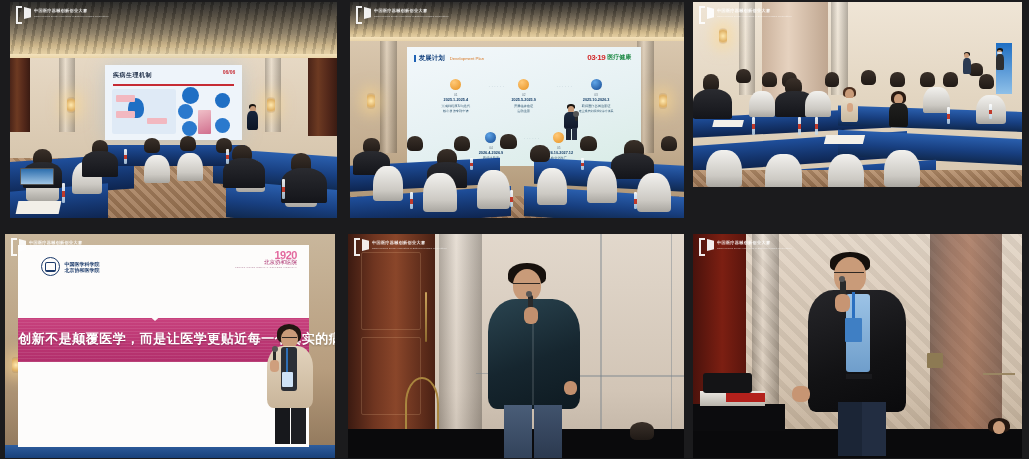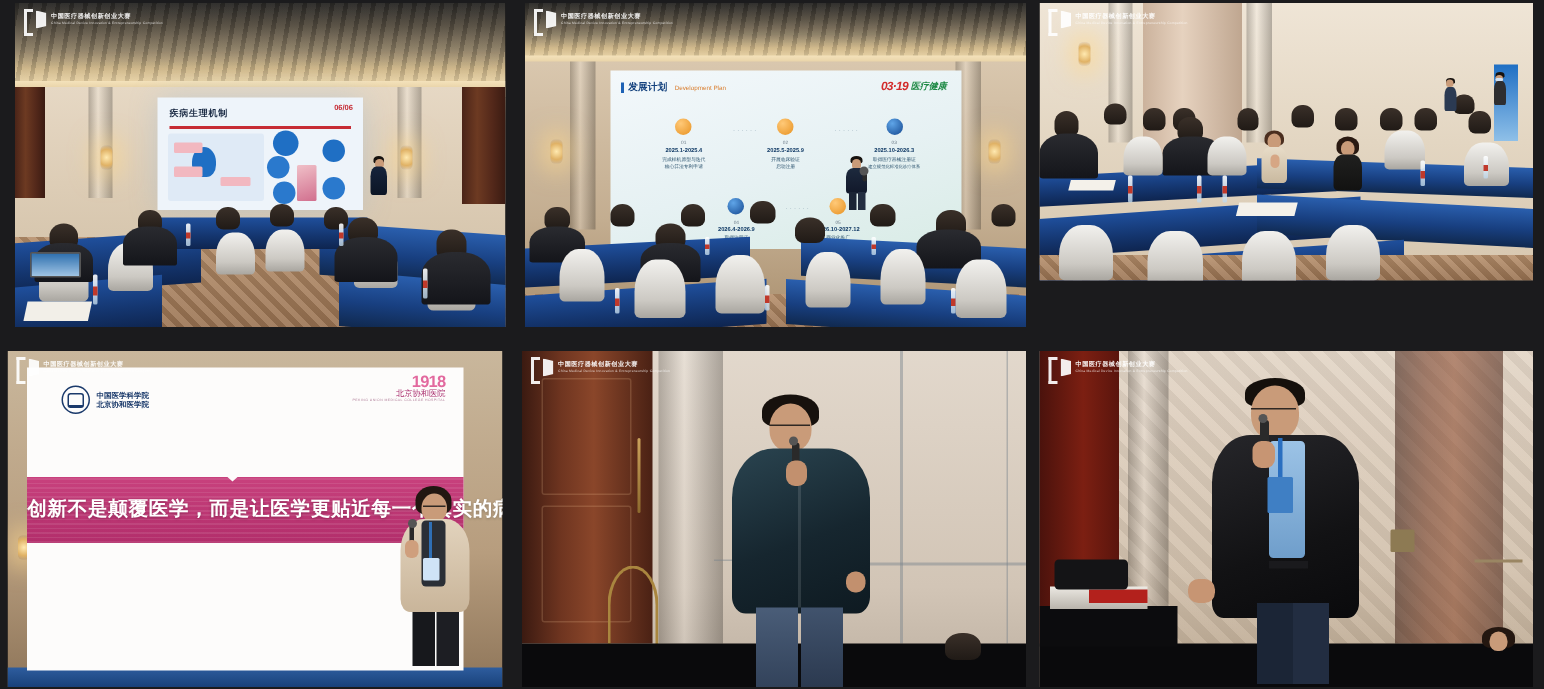--- a/index.html
+++ b/index.html
@@ -76,21 +76,21 @@
   .wm-cn{font-size:4.1px;color:#fff;letter-spacing:.35px;white-space:nowrap;font-weight:700;}
   .wm-en{font-size:2.2px;color:rgba(255,255,255,.78);letter-spacing:.18px;white-space:nowrap;margin-top:1.2px;}
 
   
   .plan-screen{position:absolute;left:17%;top:21%;width:70%;height:55%;
     background:linear-gradient(165deg,#f3f8fb 0%,#e6f1f3 55%,#d9ece6 100%);}
   .plan-hdr{position:absolute;left:3%;top:6%;display:flex;align-items:baseline;gap:5px;}
   .plan-bar{position:absolute;left:0;top:8%;width:2px;height:7px;background:#1e62b5;}
   .plan-cn{font-size:6.5px;font-weight:700;color:#14427e;white-space:nowrap;}
   .plan-en{font-size:4.2px;color:#d97b2a;white-space:nowrap;}
-  .plan-logo{position:absolute;right:4%;top:5%;display:flex;gap:2px;align-items:center;font-style:italic;}
+  .plan-logo{position:absolute;right:4%;top:5%;display:flex;gap:2px;align-items:center;}
   .plan-logo .d1{font-size:8px;font-weight:700;color:#d22b2b;letter-spacing:-.5px;}
   .plan-logo .d2{font-size:6px;font-weight:700;color:#1f8a46;}
   .node{position:absolute;text-align:center;}
   .node-dot{width:11px;height:11px;border-radius:50%;margin:0 auto 3px;}
   .node-dot.o{background:radial-gradient(circle at 35% 30%,#ffc978,#e79120);}
   .node-dot.b{background:radial-gradient(circle at 35% 30%,#5fa5e8,#13478f);}
   .node-no{font-size:3.2px;color:#6b7b88;margin-bottom:1px;}
   .node-dt{font-size:3.8px;color:#123b66;font-weight:700;margin-bottom:1.5px;white-space:nowrap;}
   .node-tx{font-size:3.2px;color:#2d546f;line-height:1.45;white-space:nowrap;}
   .dots{position:absolute;font-size:4px;color:#9fb3bf;letter-spacing:1.5px;}
@@ -413,21 +413,21 @@
         <div class="q-logo">
           <span class="q-seal">
               <i></i>
             </span>
           <span class="q-inst">
             <span>中国医学科学院</span>
             <span>北京协和医学院</span>
           </span>
         </div>
         <div class="q-brand">
-          <div class="b1">1918</div>
+          <div class="b1">1920</div>
           <div class="b2">北京协和医院</div>
           <div class="b3">PEKING UNION MEDICAL COLLEGE HOSPITAL</div>
         </div>
         <div class="q-notch"></div>
         <div class="q-band"></div>
         <div class="q-text">创新不是颠覆医学，而是让医学更贴近每一个真实的病人。</div>
       </div>
 
       <div style="position:absolute;right:6%;top:40%;width:52px;height:60%;">
         <div class="fig-hair" style="left:14px;top:0;width:24px;height:19px;background:#211711;"></div>

